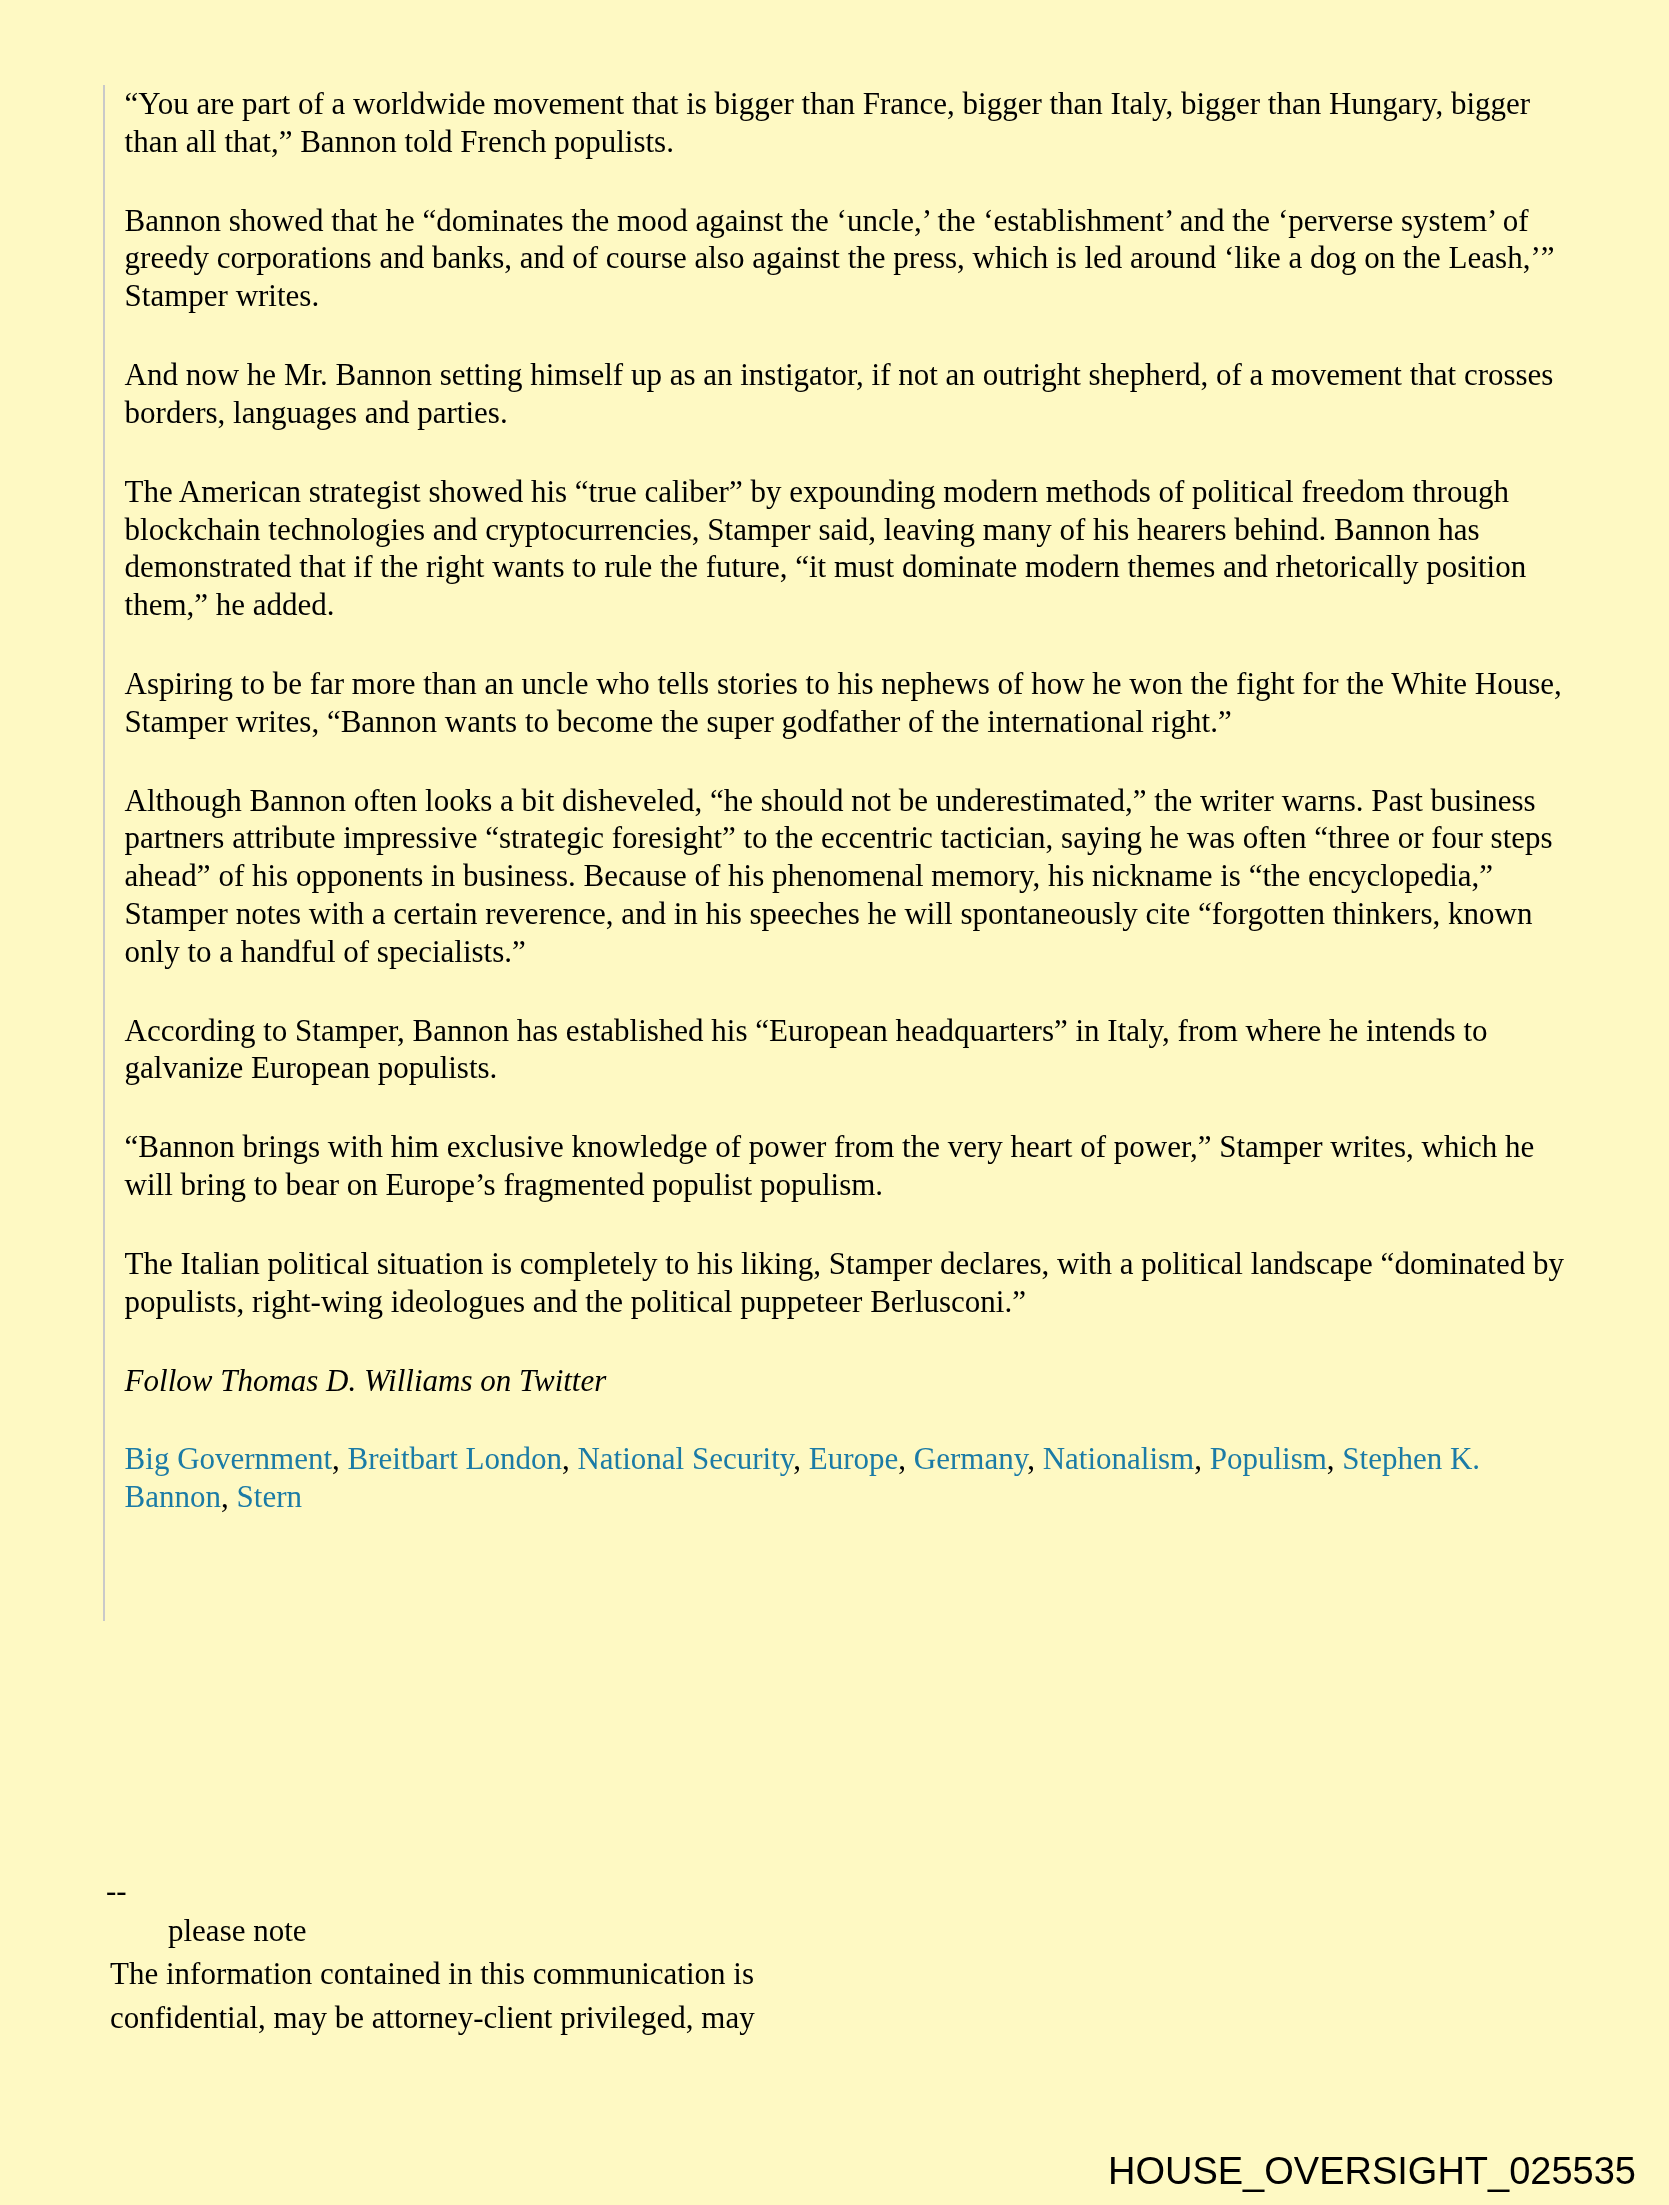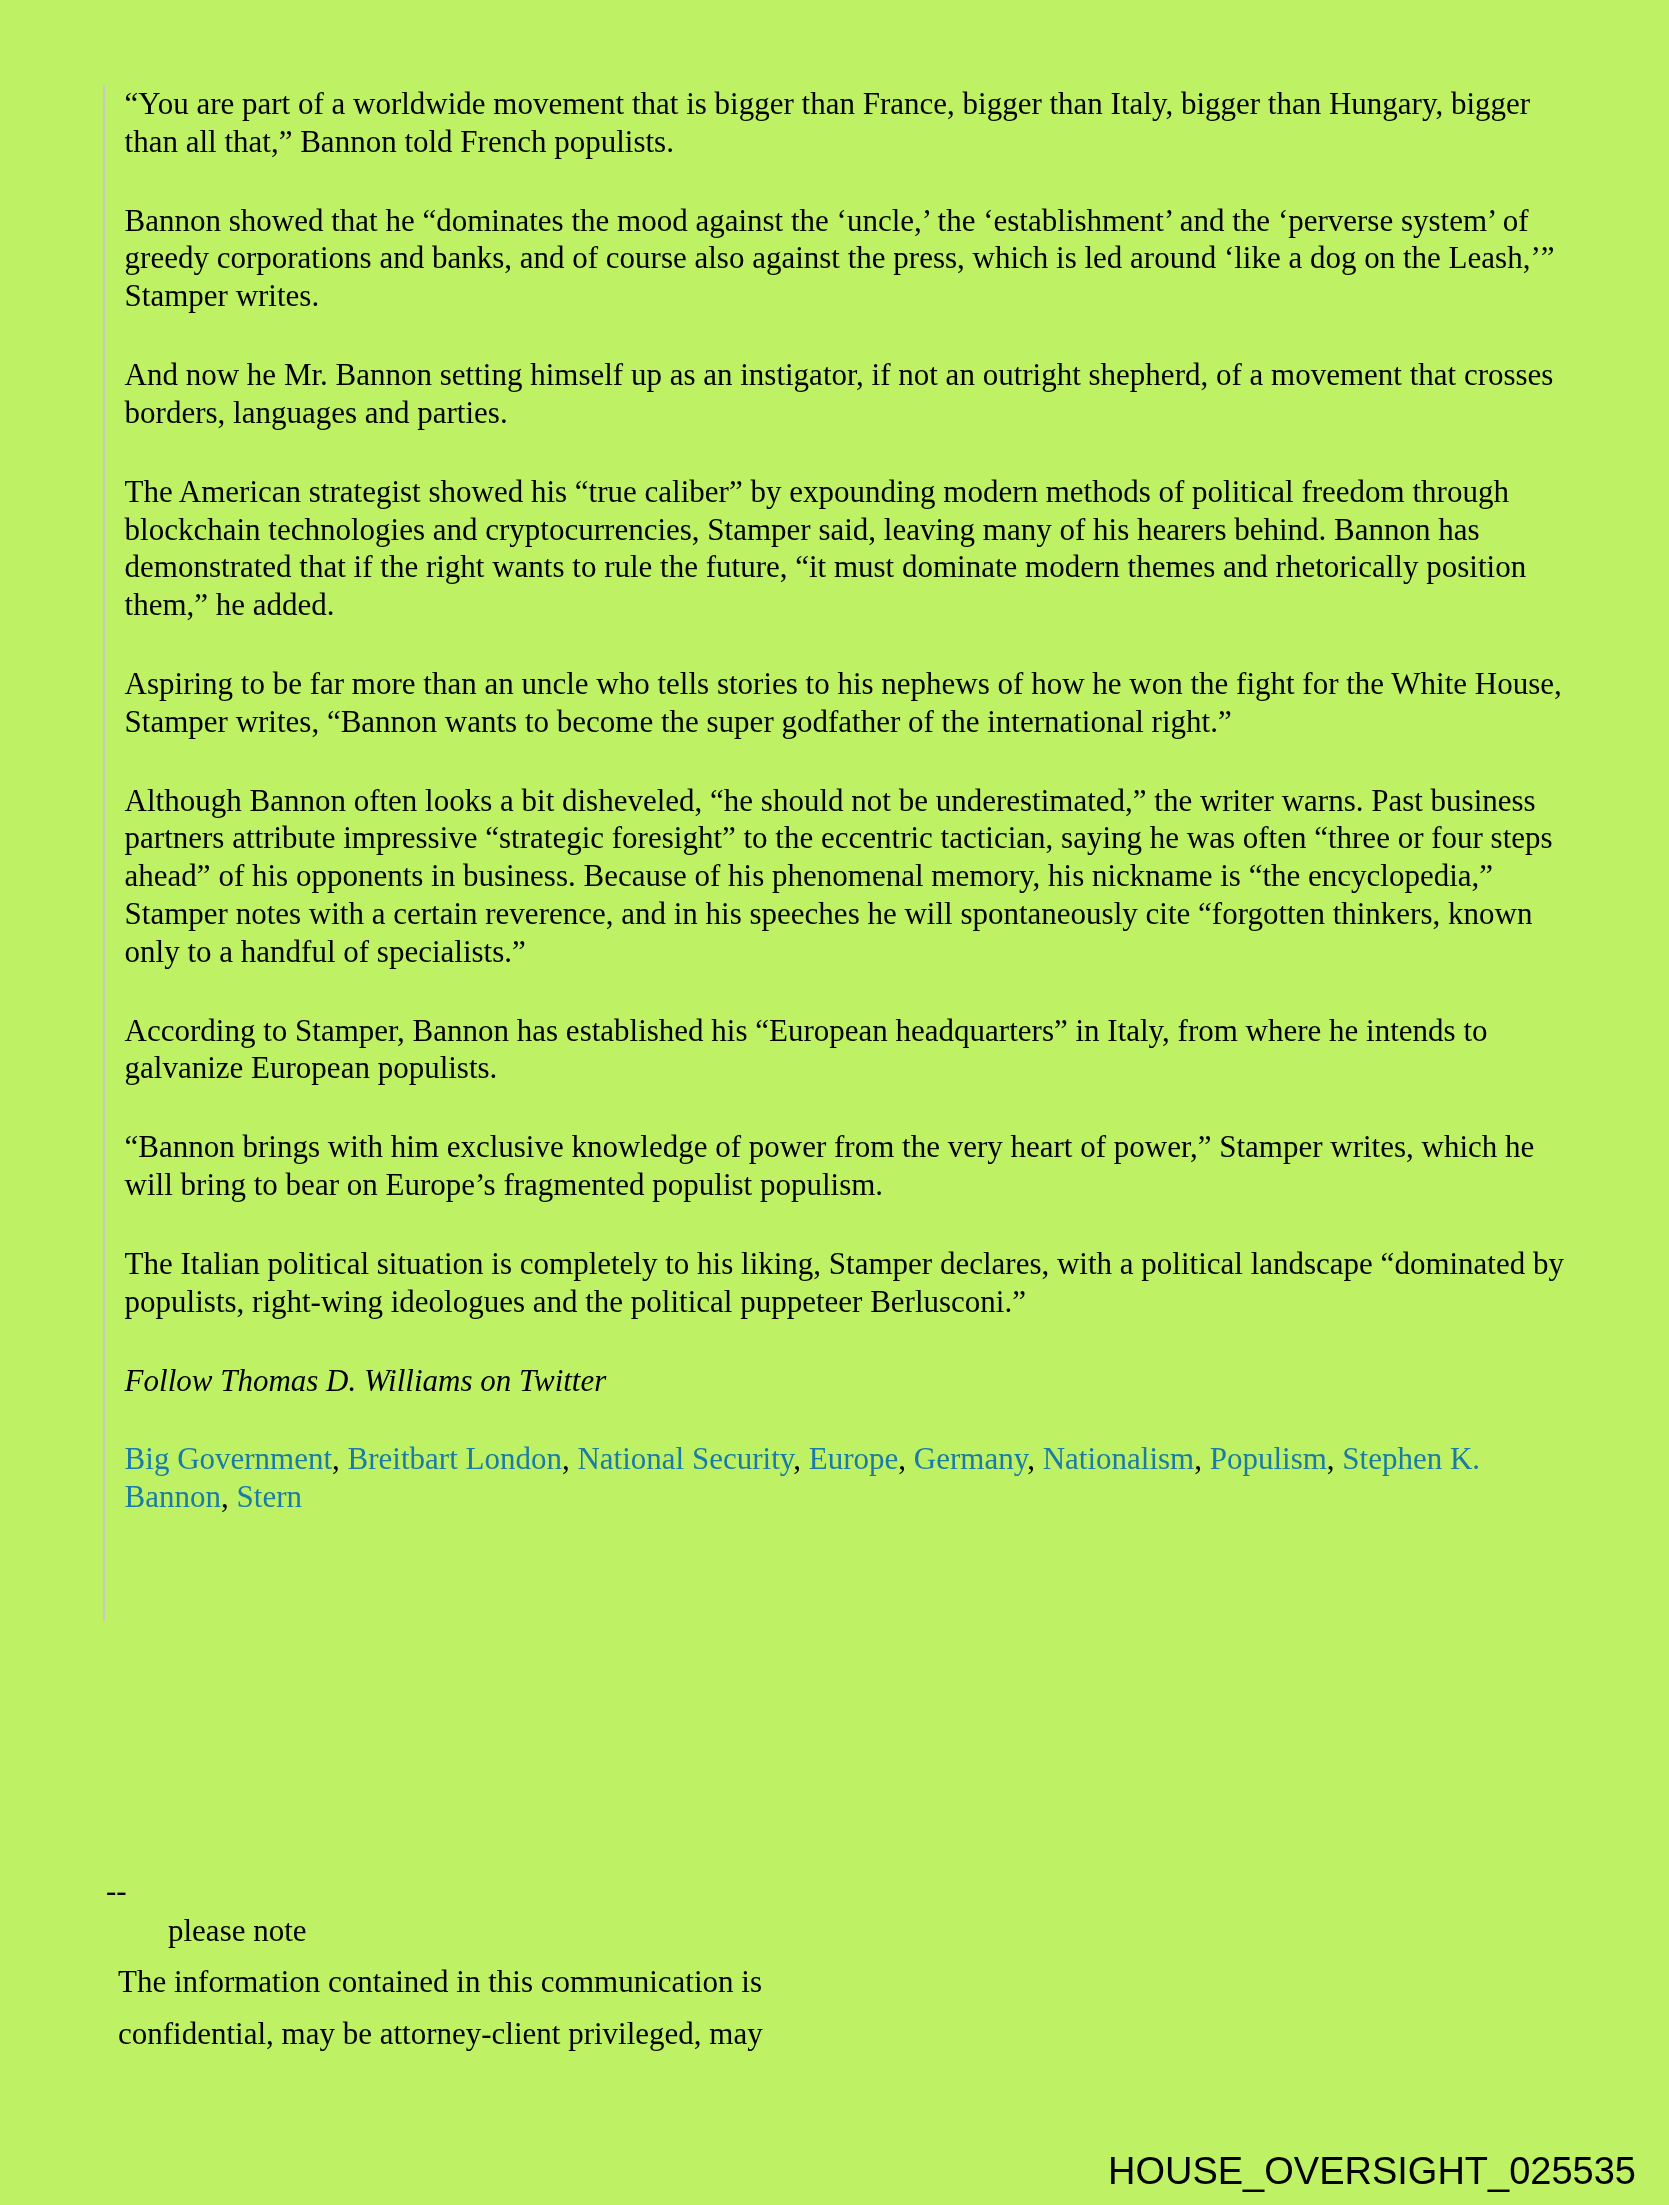--- a/index.html
+++ b/index.html
@@ -1,20 +1,20 @@
 <!DOCTYPE html>
 <html style="font-size:10.5px"><head>
 <meta charset="utf-8">
 <style>
   html,body{margin:0;padding:0;background:#ffffff;}
   .page{
     position:relative;
     width:1669px;
     height:2205px;
-    background:#bef264;
+    background:#fef9c3;
     font-family:"Liberation Serif", serif;
     color:#000000;
     overflow:hidden;
   }
   .quoted{
     position:absolute;
     left:103px;
     top:85px;
     width:1440px;
     border-left:2.6px solid #c9c9c9;
@@ -52,21 +52,21 @@
   .tags .sep{color:#000;}
   .footer{
     position:absolute;
     left:106px;
     top:1871px;
     font-size:31px;
     line-height:1.28;
   }
   .footer .dashes{margin:0;}
   .footer .please-note{margin:0;padding-left:62px;}
-  .footer .disclaimer{margin:12px;}
+  .footer .disclaimer{margin:4px;}
   .bates{
     position:absolute;
     right:33px;
     bottom:11.8px;
     font-family:"Liberation Sans", sans-serif;
     font-size:38px;
     color:#000;
   }
 </style>
 </head>

